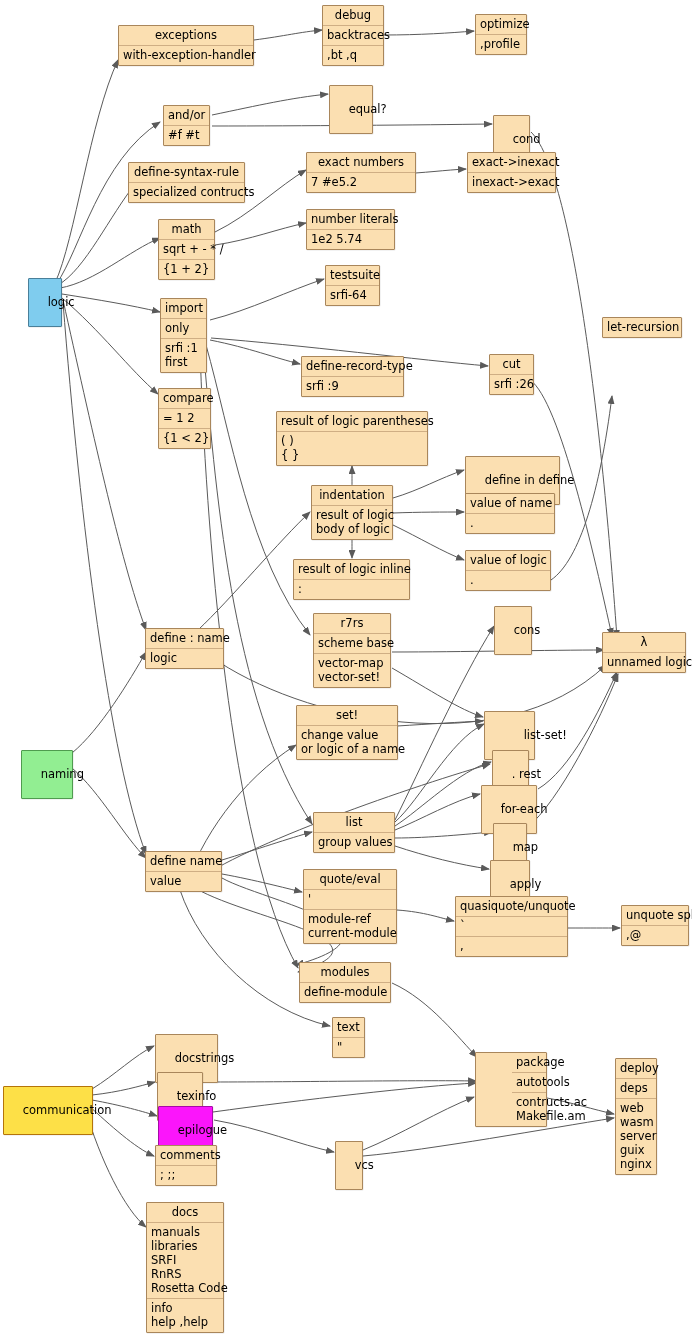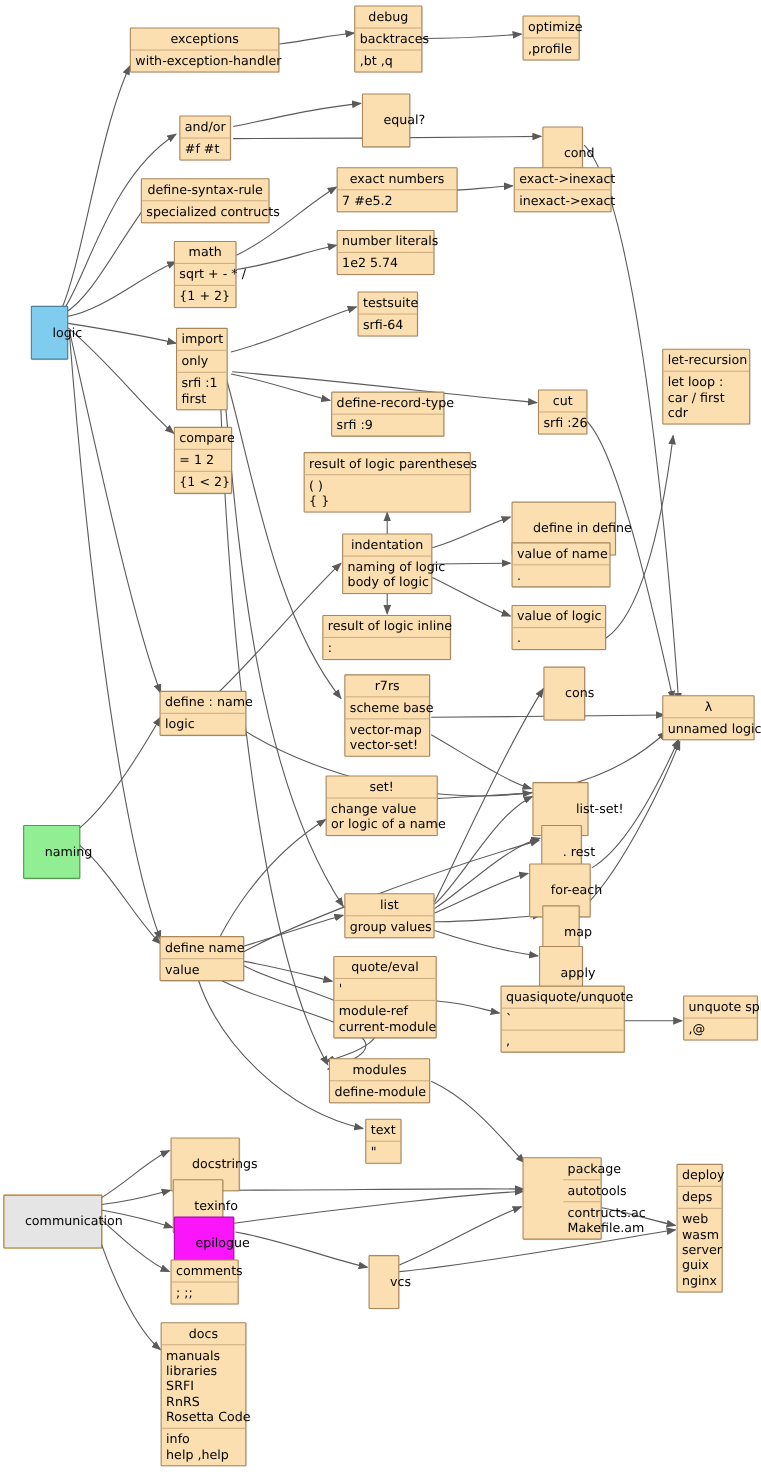--- a/index.html
+++ b/index.html
@@ -26,21 +26,21 @@
     padding:2px 4px 3px 4px;
     border-top:1px solid #cfae84;
     white-space:pre;
   }
   .node .sec:first-child{border-top:none;}
   .node .sec.title{text-align:center;}
   .node .sec.left{text-align:left;}
   .node.plain{padding:2px 4px 3px 4px;white-space:pre;}
   .node.accent-blue{background:#7fccee;border-color:#4a7f99;}
   .node.accent-green{background:#92ee92;border-color:#4f9b4f;}
-  .node.accent-orange{background:#e5e5e5;border-color:#b4740a;}
+  .node.accent-orange{background:#fde047;border-color:#b4740a;}
   .node.accent-magenta{background:#fb15fb;border-color:#a60ca6;}
 </style>
 </head>
 <body>
 
 <div id="canvas">
 
   <svg class="edges" viewBox="0 0 692 1343">
     <defs>
       <marker id="ah" markerWidth="9" markerHeight="7" refX="8" refY="3.5" orient="auto">
@@ -241,23 +241,20 @@
 
   <div class="node" style="left:160px;top:298px;width:47px;">
     <div class="sec left">import</div>
     <div class="sec left">only</div>
     <div class="sec left">srfi :1
 first</div>
   </div>
 
   <div class="node" style="left:602px;top:317px;width:80px;">
     <div class="sec left">let-recursion</div>
-    <div class="sec left">let loop :
-car / first
-cdr</div>
   </div>
 
   <div class="node" style="left:301px;top:356px;width:103px;">
     <div class="sec left">define-record-type</div>
     <div class="sec left">srfi :9</div>
   </div>
 
   <div class="node" style="left:489px;top:354px;width:45px;">
     <div class="sec title">cut</div>
     <div class="sec left">srfi :26</div>
@@ -274,21 +271,21 @@
     <div class="sec left">( )
 { }</div>
   </div>
 
   <div class="node plain" style="left:465px;top:456px;width:95px;">
     <span>define in define</span>
   </div>
 
   <div class="node" style="left:311px;top:485px;width:82px;">
     <div class="sec title">indentation</div>
-    <div class="sec left">naming of logic
+    <div class="sec left">result of logic
 body of logic</div>
   </div>
 
   <div class="node" style="left:465px;top:493px;width:90px;">
     <div class="sec left">value of name</div>
     <div class="sec left">.</div>
   </div>
 
   <div class="node" style="left:293px;top:559px;width:117px;">
     <div class="sec left">result of logic inline</div>

